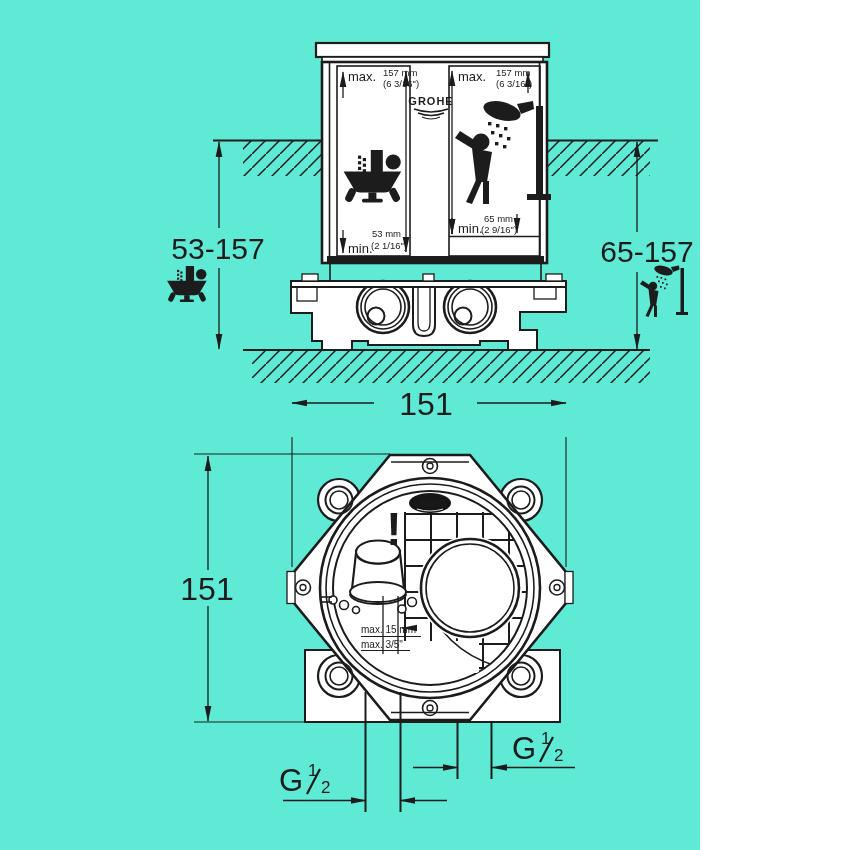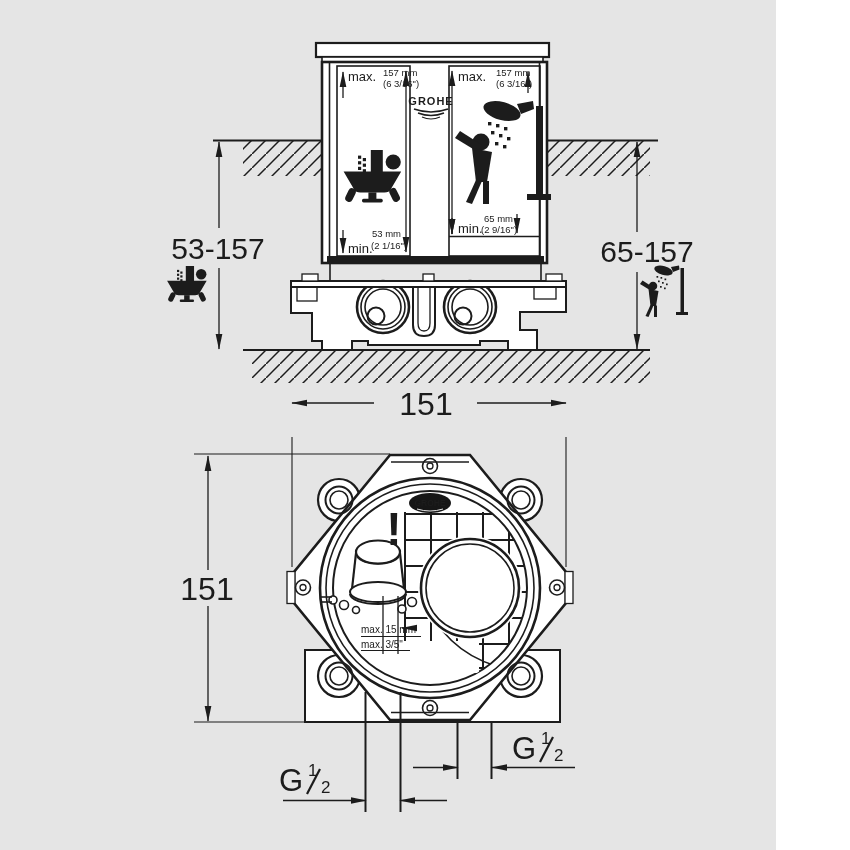--- a/index.html
+++ b/index.html
@@ -1,16 +1,16 @@
 <!DOCTYPE html>
 <html><head>
 <meta charset="utf-8">
 <style>
   html,body{margin:0;padding:0;background:#ffffff;}
-  .page{width:776px;height:850px;position:relative;background:#e5e5e5;overflow:hidden;}
+  .page{width:700px;height:850px;position:relative;background:#5eead4;overflow:hidden;}
   svg{display:block;}
   .ln{stroke:#1c1c1c;fill:none;}
   .s1{stroke-width:1.1;}
   .s12{stroke-width:1.3;}
   .s15{stroke-width:1.6;}
   .s2{stroke-width:2;}
   .s22{stroke-width:2.2;}
   .s25{stroke-width:2.6;}
   .fw{fill:#ffffff;stroke:#1c1c1c;}
   .fb{fill:#1c1c1c;stroke:none;}

